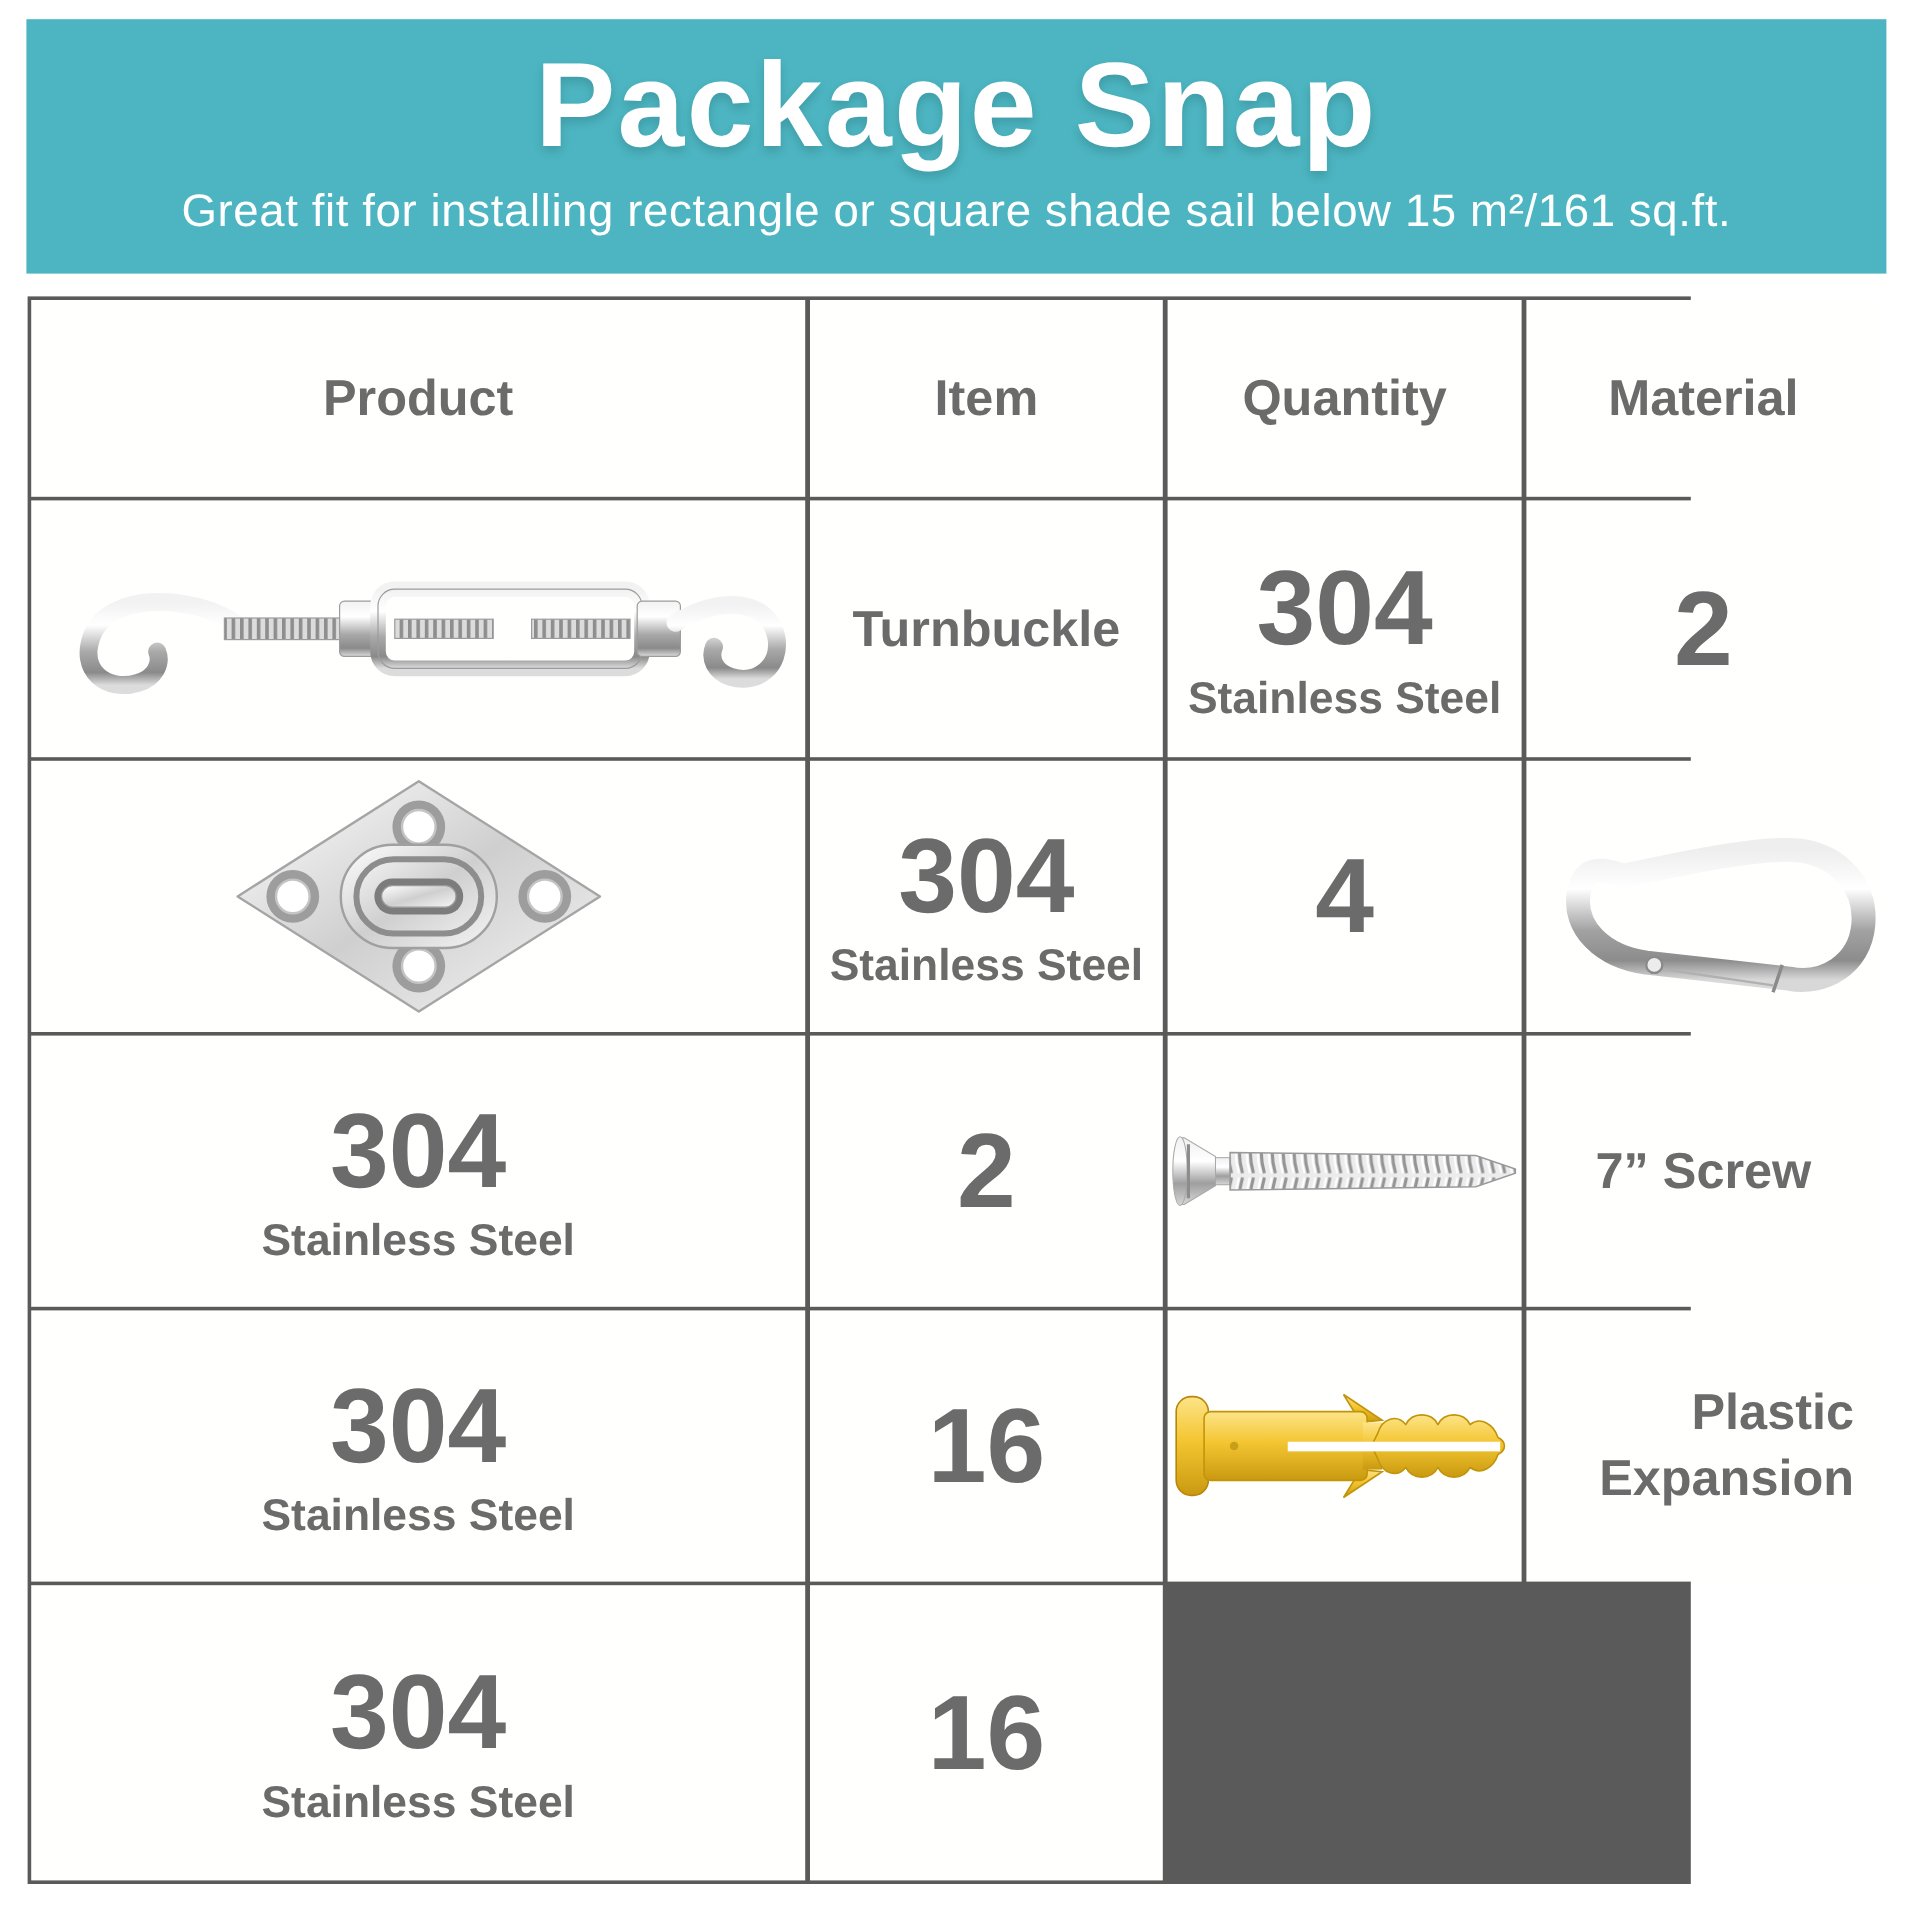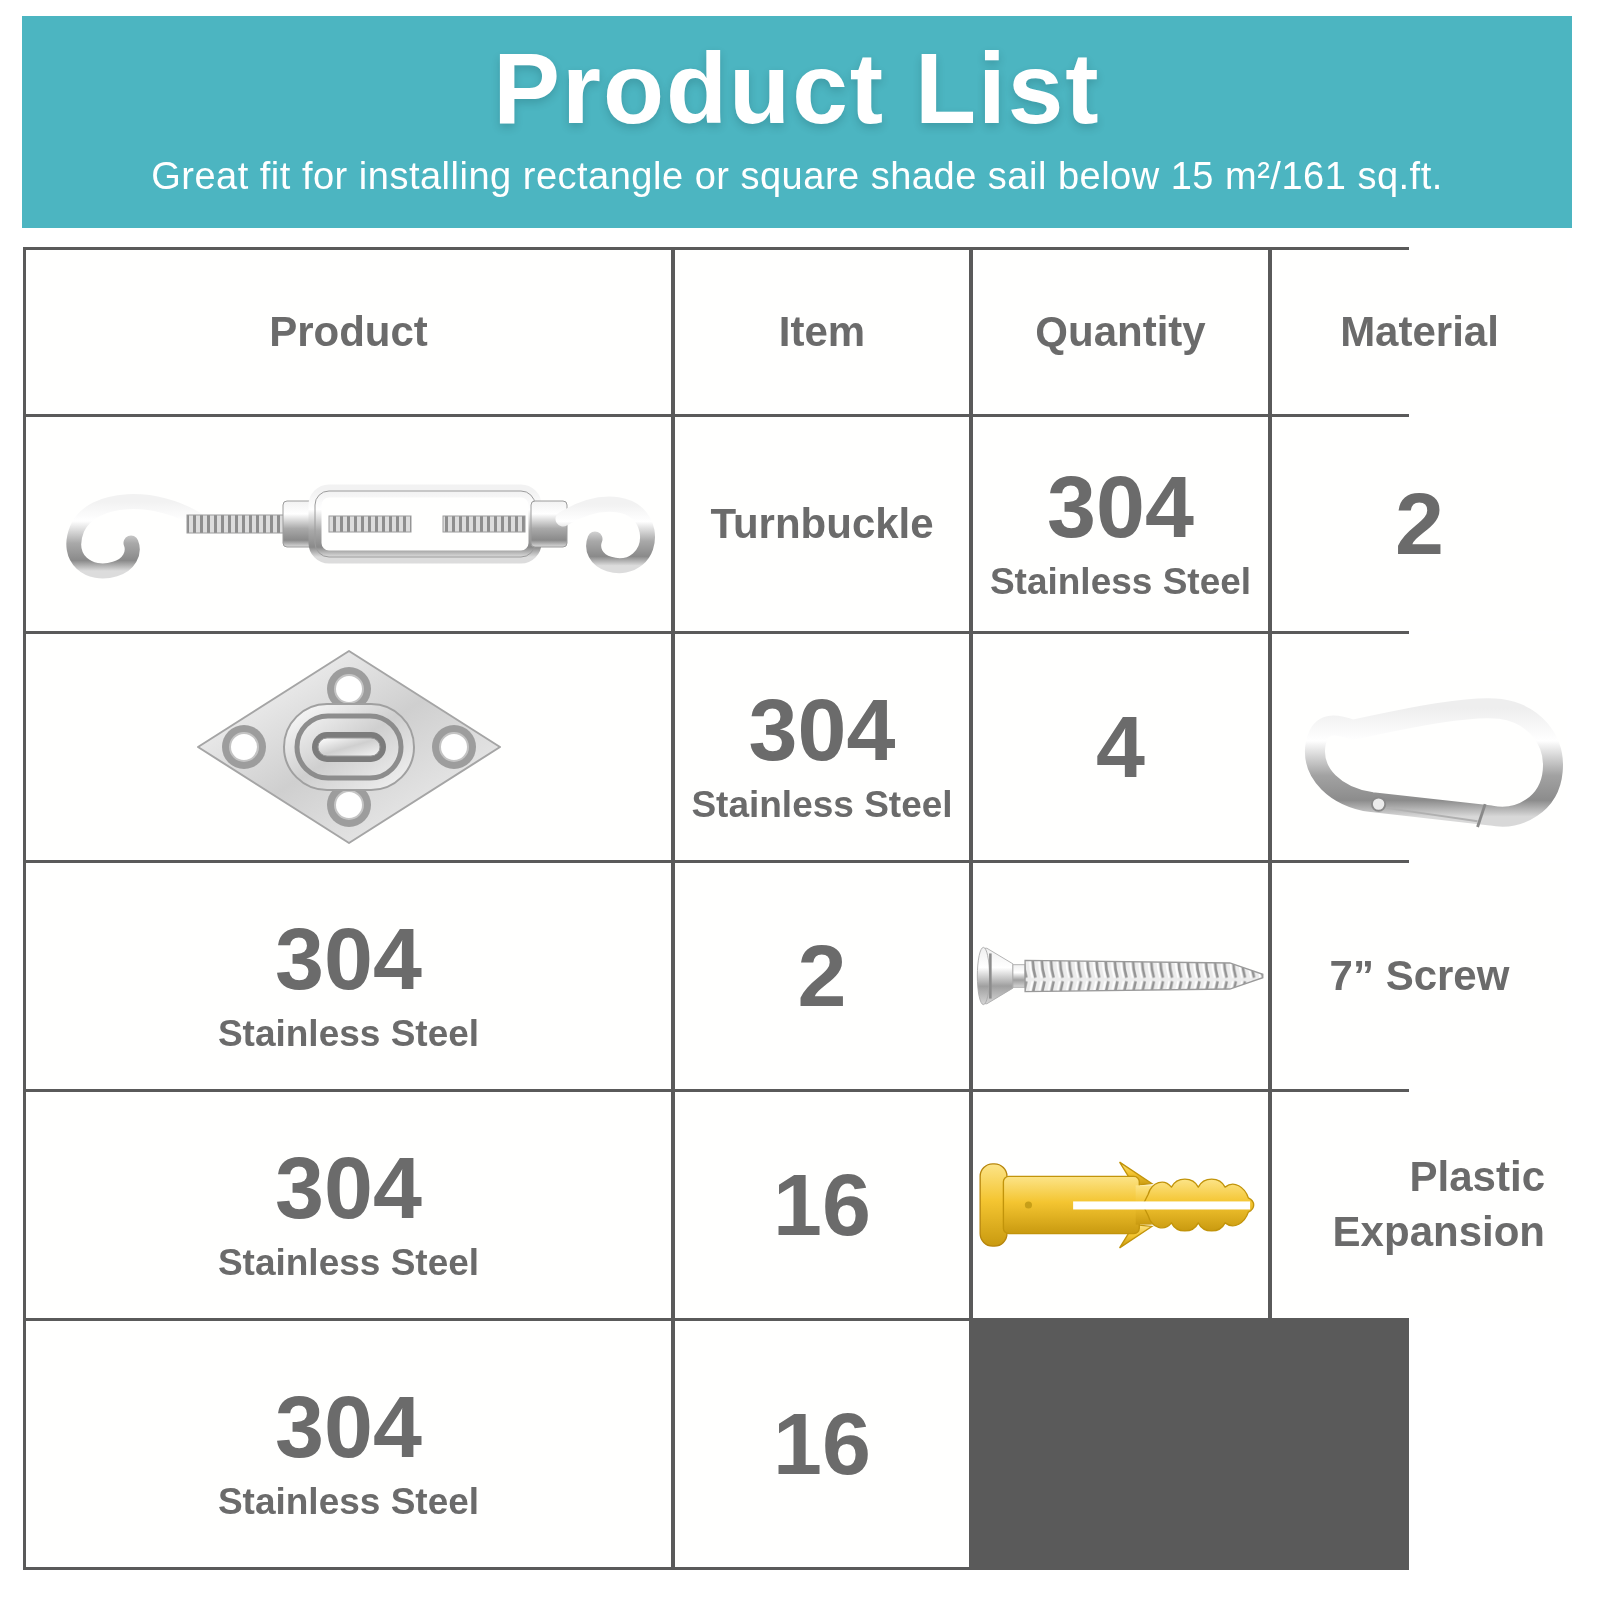--- a/index.html
+++ b/index.html
@@ -37,21 +37,21 @@
   .material-cell { flex-direction:column; padding-top:20px; }
   .grade    { font-size:88px; font-weight:bold; line-height:0.95; }
   .mat-name { font-size:37px; font-weight:bold; margin-top:12px; }
   .qty-cell { font-size:88px; font-weight:bold; }
   .img-cell svg { display:block; }
 </style>
 </head>
 <body>
 
 <header class="banner">
-  <h1>Product List</h1>
+  <h1>Package Snap</h1>
   <p>Great fit for installing rectangle or square shade sail below 15 m²/161 sq.ft.</p>
 </header>
 
 <div class="pkg-table">
 
   <div class="cell header-cell">Product</div>
   <div class="cell header-cell">Item</div>
   <div class="cell header-cell">Quantity</div>
   <div class="cell header-cell">Material</div>
 

